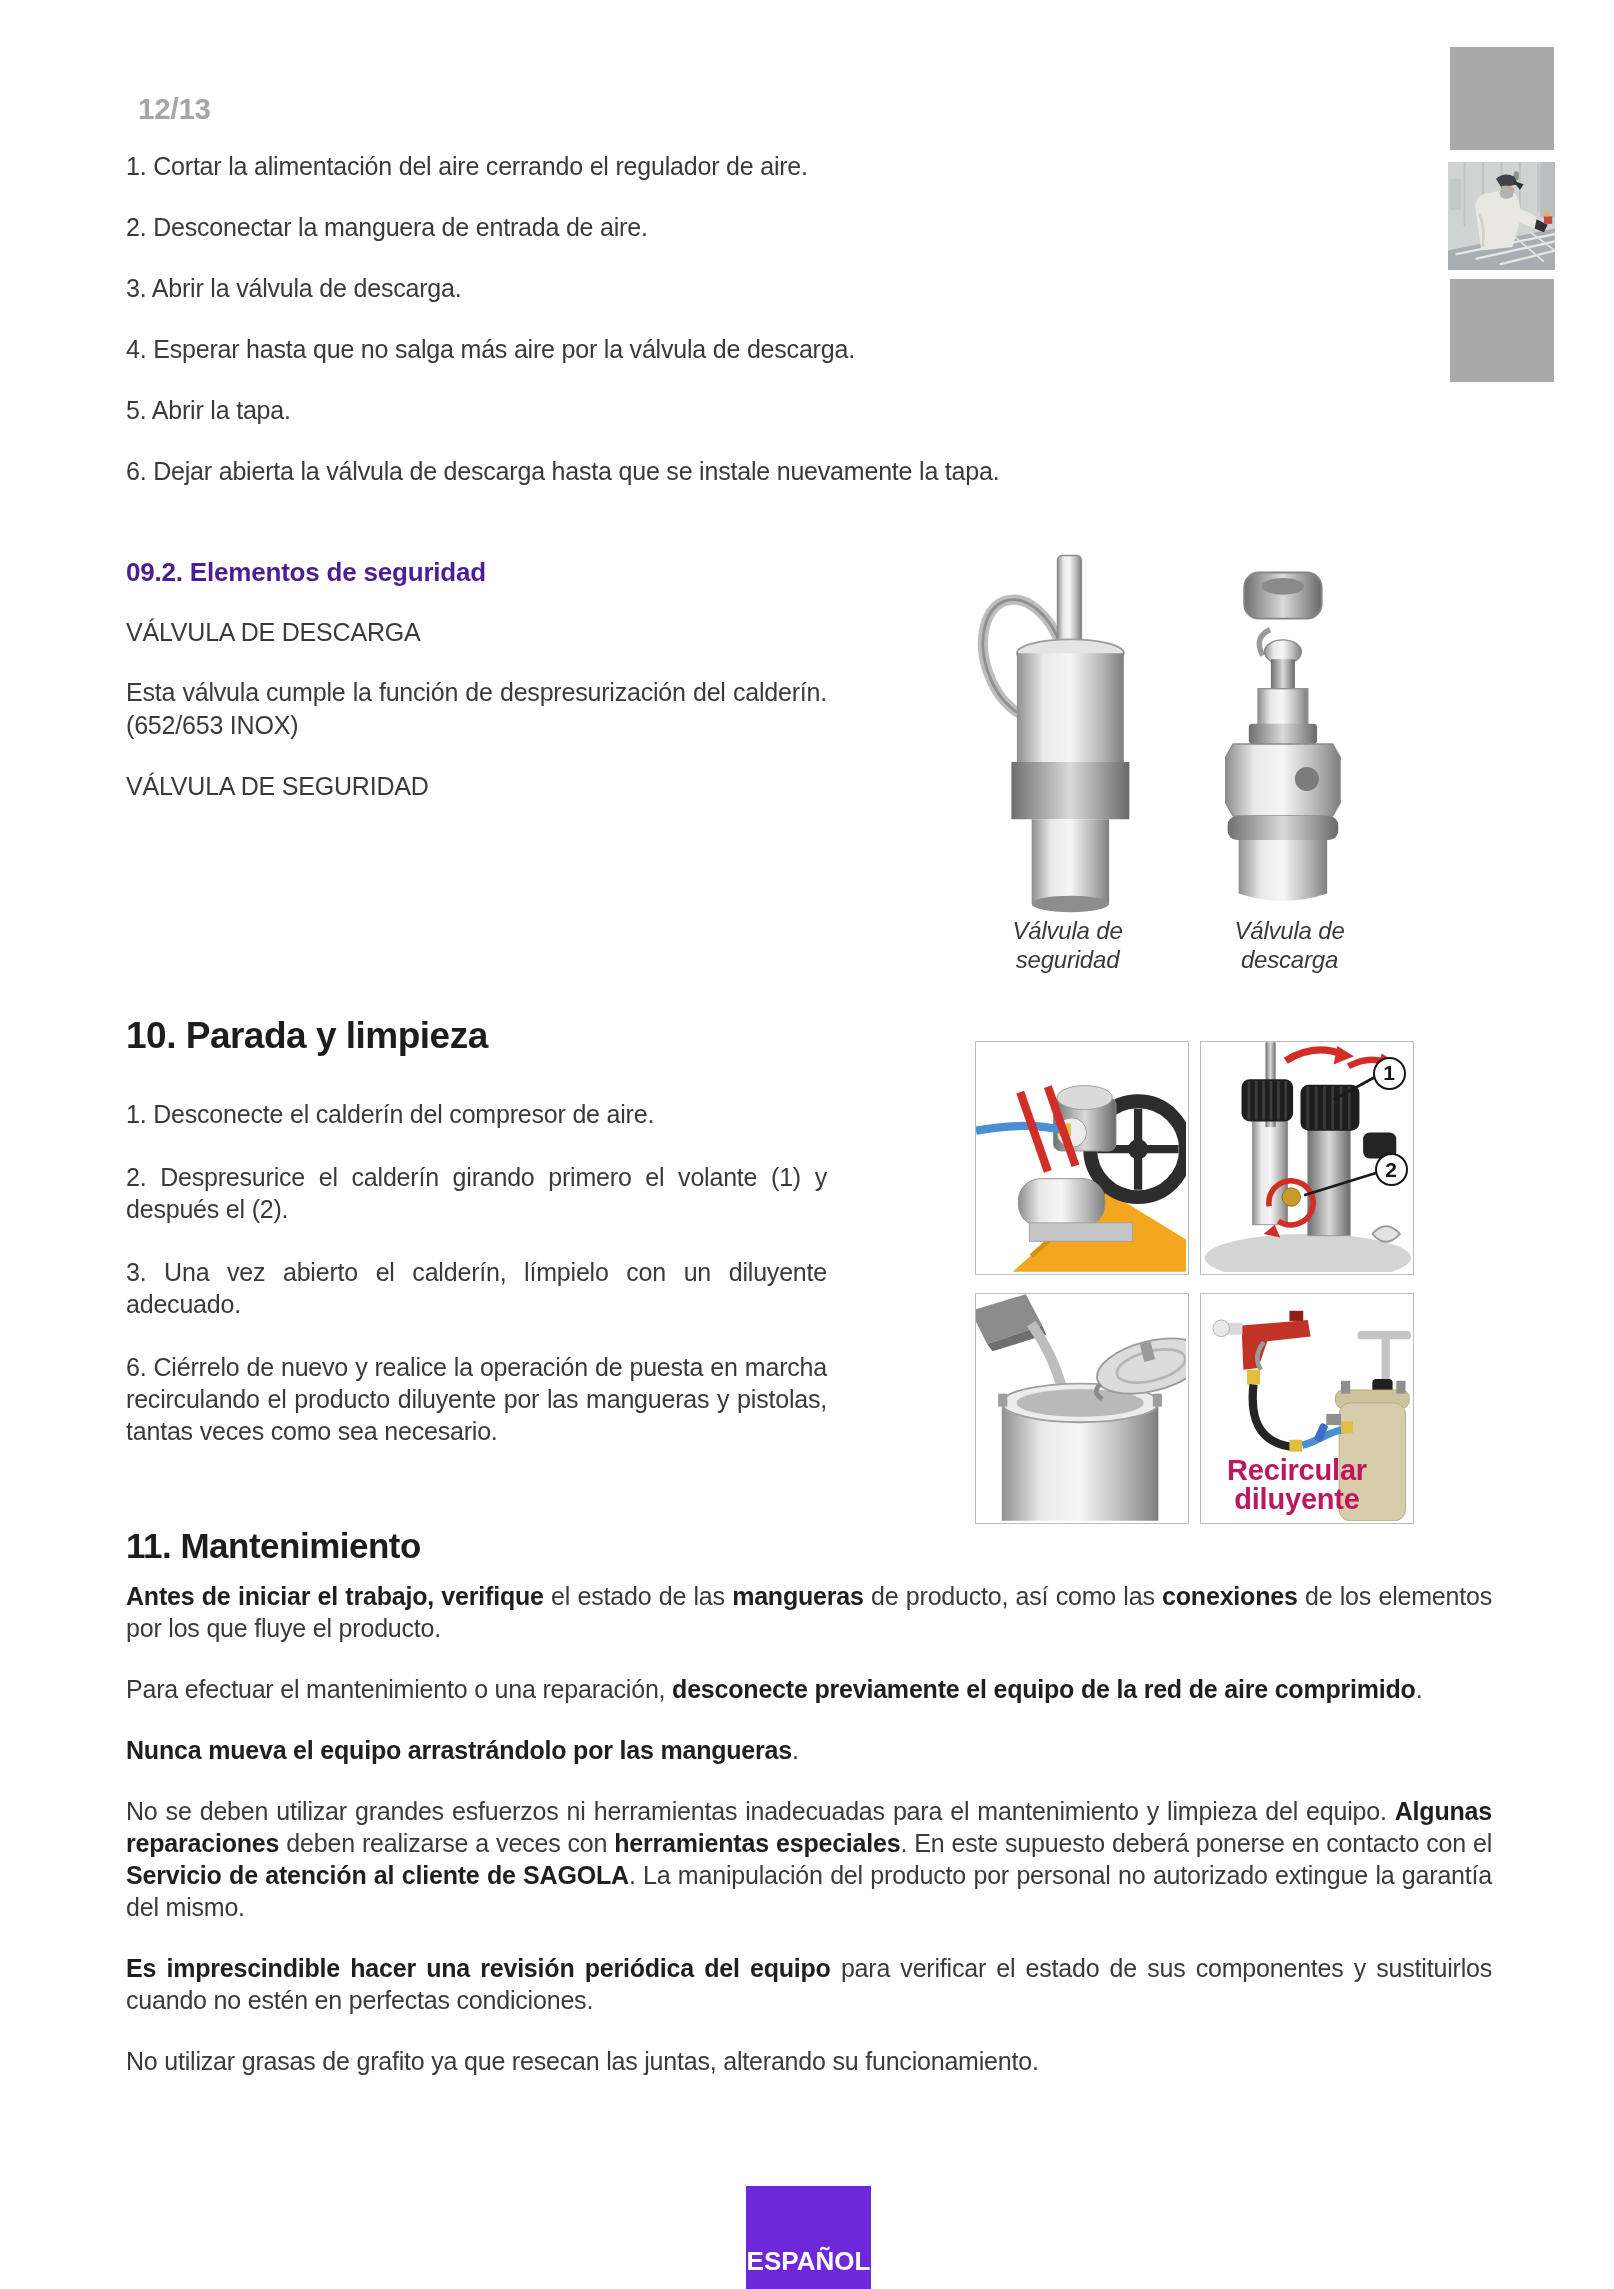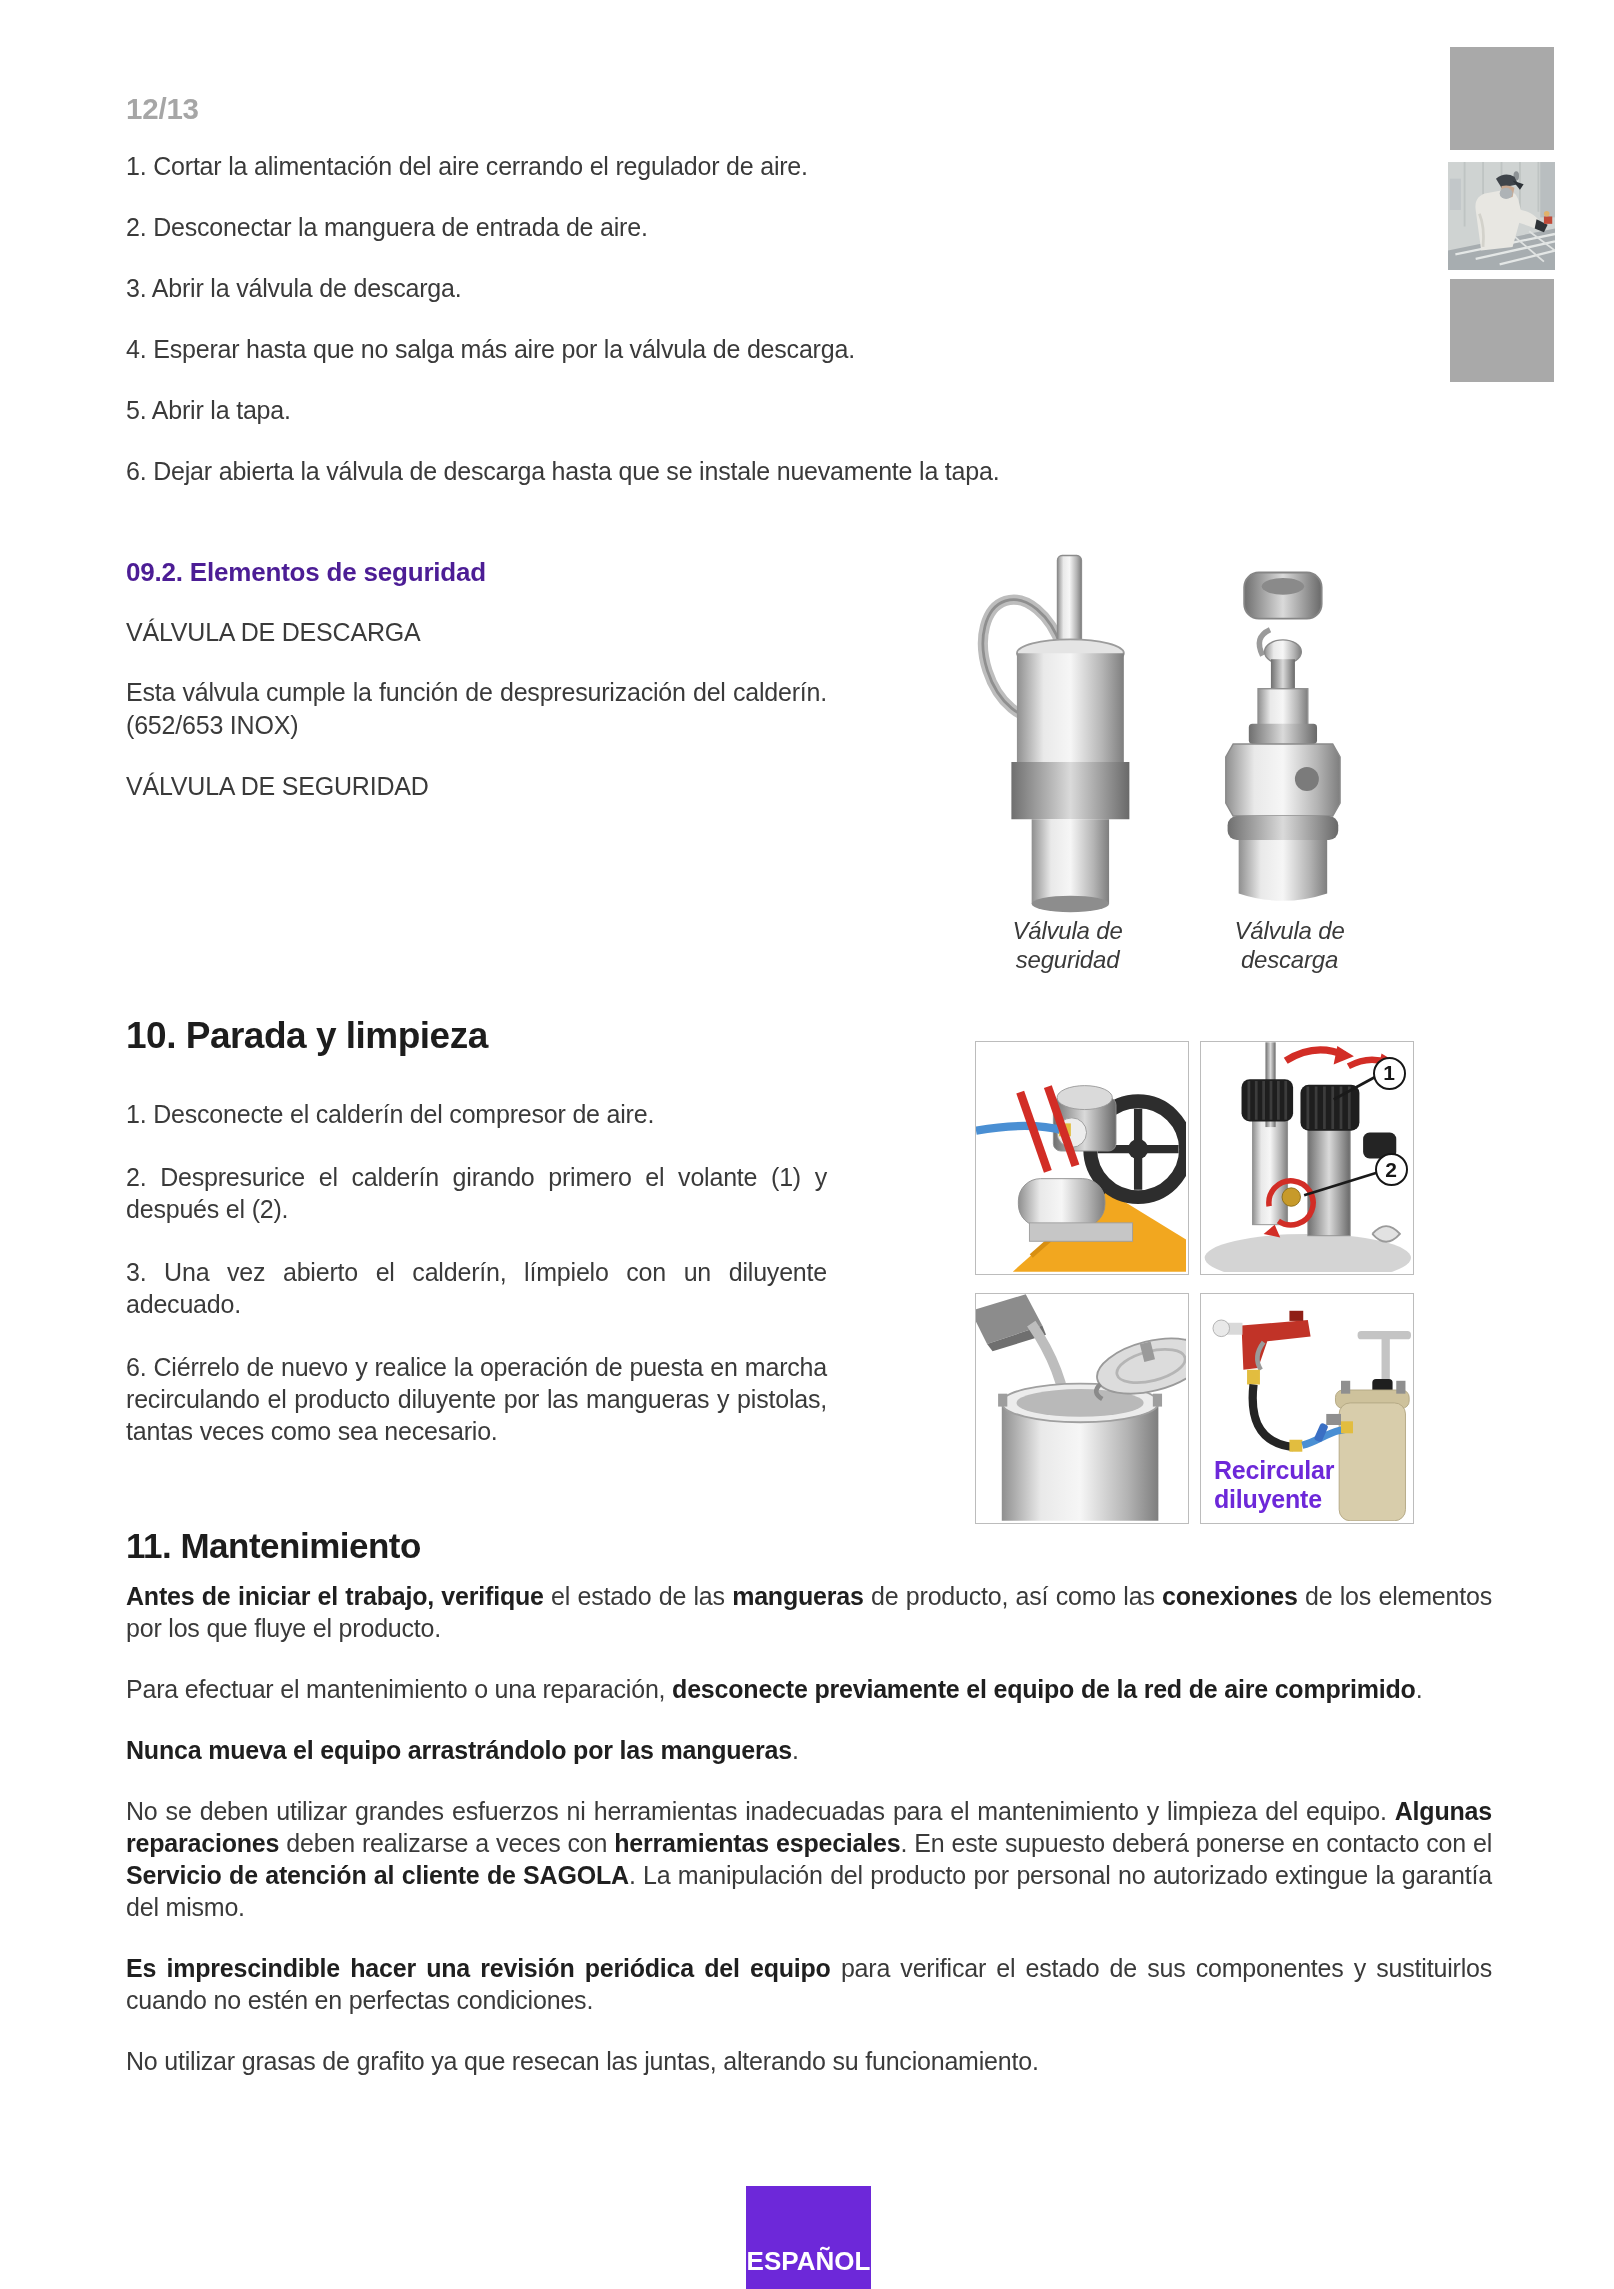--- a/index.html
+++ b/index.html
@@ -1,21 +1,21 @@
 <!DOCTYPE html>
 <html style="font-size:14.8px"><head>
 <meta charset="utf-8">
 <style>
   html,body{margin:0;padding:0;background:#ffffff;}
   .page{
     position:relative;width:1614px;height:2290px;background:#ffffff;overflow:hidden;
     font-family:"Liberation Sans","DejaVu Sans",sans-serif;color:#3a3a3a;
     letter-spacing:-0.2px;
   }
-  .page-num{position:absolute;left:126px;top:92px;font-size:29.5px;font-weight:bold;color:#a6a6a6;}
+  .page-num{position:absolute;left:138px;top:92px;font-size:29.5px;font-weight:bold;color:#a6a6a6;}
   p{margin:0;}
   .body{font-size:25px;line-height:32px;color:#3a3a3a;}
   .j{text-align:justify;}
   .label{font-size:25px;line-height:32px;color:#3a3a3a;}
   b{color:#1f1f1f;}
 
   
   .steps-top{position:absolute;left:126px;top:150px;width:1144px;}
   .steps-top .step{margin-bottom:29px;font-size:25px;line-height:32px;}
 
@@ -43,21 +43,21 @@
   .p2{left:1200px;top:1041px;}
   .p3{left:975px;top:1293px;height:231px;}
   .p4{left:1200px;top:1293px;height:231px;}
   .panel svg{position:absolute;left:0;top:0;}
   .callout{
     position:absolute;width:33px;height:33px;border-radius:50%;border:2.8px solid #161616;background:#ffffff;
     display:flex;align-items:center;justify-content:center;font-size:21px;font-weight:bold;color:#161616;box-sizing:border-box;
   }
   .c1{right:7.4px;top:14.8px;}
   .c2{right:5.5px;top:111px;}
-  .recirc{position:absolute;left:13px;top:162px;width:166px;font-size:25px;line-height:29px;font-weight:bold;color:#6d28d9;}
+  .recirc{position:absolute;left:13px;top:162px;width:166px;font-size:29px;line-height:29px;font-weight:bold;color:#be185d;text-align:center;}
 
   
   .sec-maint{position:absolute;left:126px;top:1525px;width:1366px;}
   .sec-maint h2{margin:0 0 13px 0;font-size:35px;line-height:42px;color:#1d1d1d;letter-spacing:-0.5px;}
   .sec-maint .body{margin-bottom:29px;}
 
   
   .gray-box{position:absolute;background:#a9a9a9;width:104px;height:103px;}
   .gb1{left:1450px;top:47px;}
   .gb2{left:1450px;top:279px;}

